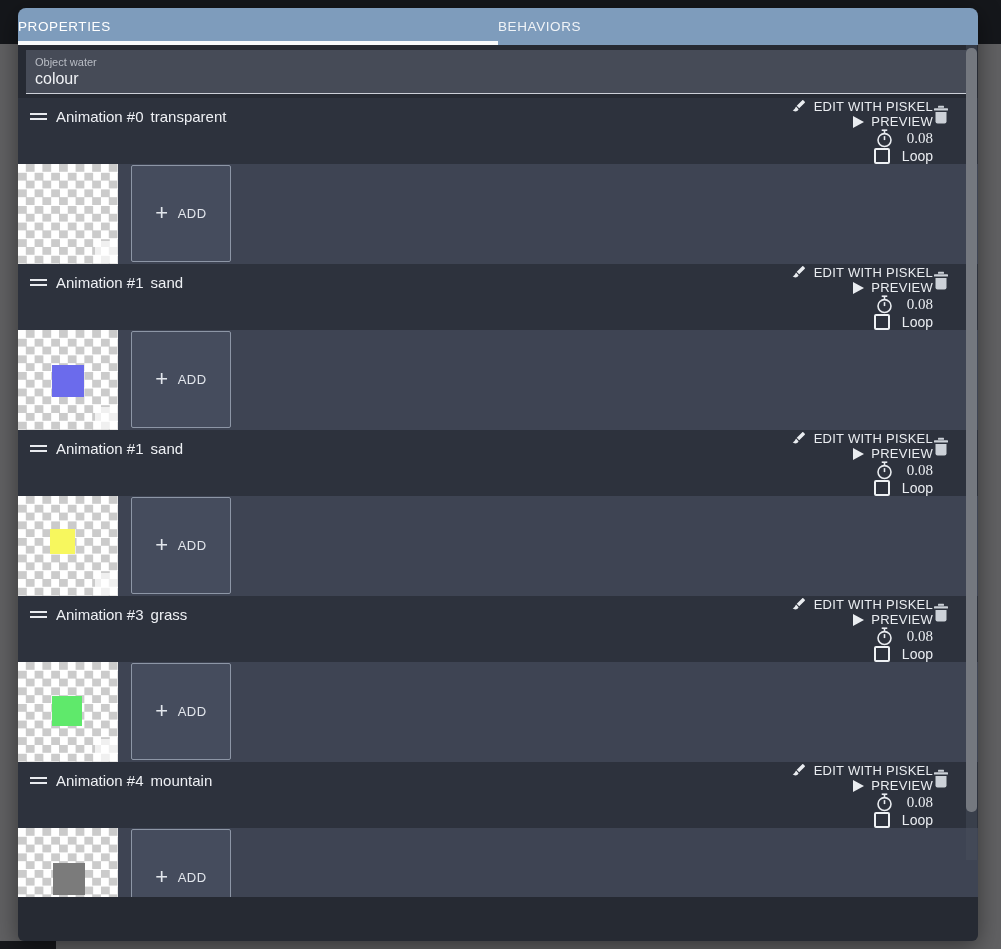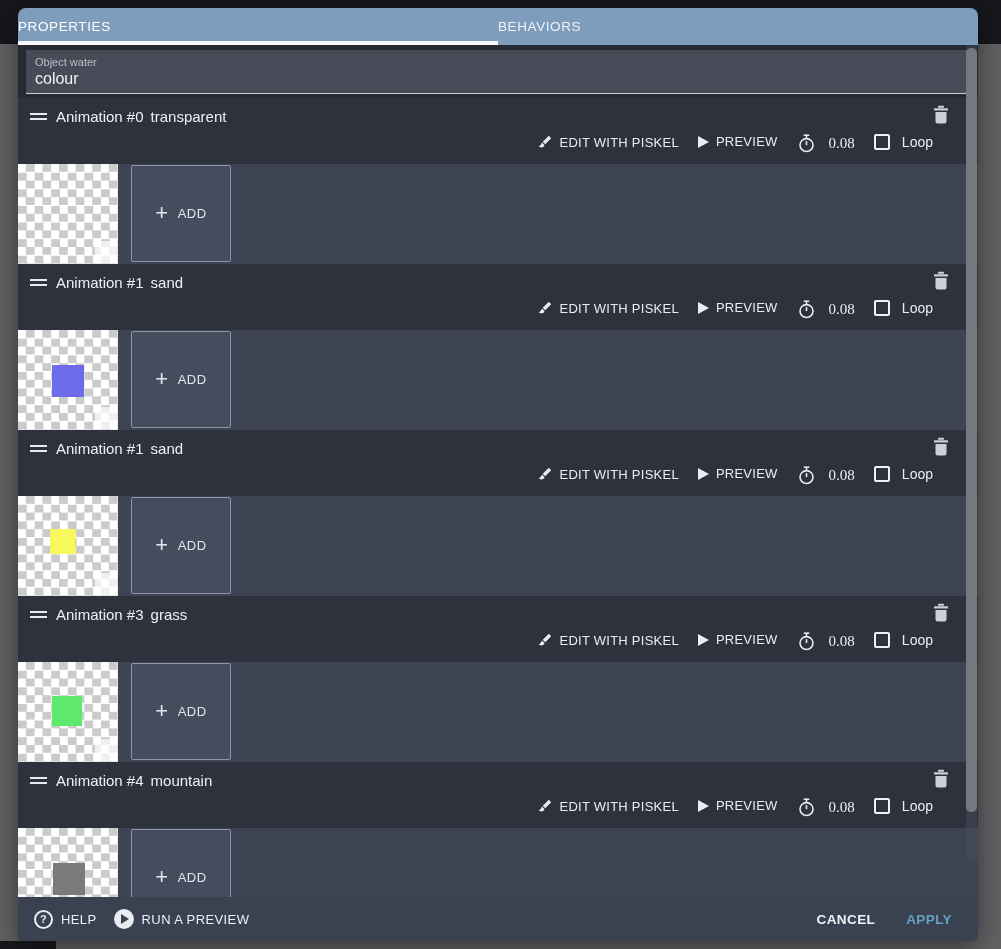--- a/index.html
+++ b/index.html
@@ -40,22 +40,22 @@
 
   
   .anim-header { height:66px; background:#2d323d; }
   .title-row { height:36px; display:flex; align-items:center; padding-left:12px; position:relative; }
   .drag { width:17px; display:flex; flex-direction:column; gap:3px; cursor:grab; }
   .drag i { display:block; height:2px; background:#e9ebef; }
   .anim-title { margin-left:9px; font-size:15px; color:#eef0f4; }
   .anim-name { margin-left:7px; font-size:15px; color:#eef0f4; cursor:text; }
   .trash { position:absolute; right:29px; top:7px; background:none; border:none; cursor:pointer; line-height:0; }
 
-  .controls-row { height:30px; display:flex; align-items:flex-start; justify-content:flex-end;
-    padding-right:45px; }
+  .controls-row { height:30px; display:flex; align-items:flex-end; justify-content:flex-end;
+    padding-right:45px;flex-direction:column; }
   .ctl { display:flex; align-items:center; gap:7px; font-size:13px; letter-spacing:.25px;
     color:#eaedf1; background:none; border:none; cursor:pointer; font-family:inherit; }
   .ctl + .ctl { margin-left:19px; }
   .ctl-timer { gap:13px; font-size:15px; letter-spacing:0;font-family:Liberation Serif, serif; }
   .ctl-loop { margin-left:46px; gap:12px; font-size:14px; letter-spacing:0; }
   .play-tri { width:0; height:0; border-left:11px solid #e9ecf0;
     border-top:6.5px solid transparent; border-bottom:6.5px solid transparent; }
   .checkbox { width:16px; height:16px; border:2px solid #eef1f4; border-radius:2px; background:transparent; }
 
   
@@ -397,27 +397,14 @@
         <span>ADD</span>
       </button>
     </div>
   </section>
       </div>
   </div>
 
   <div class="scroll-track"></div>
   <div class="scroll-thumb"></div>
 
-  <div class="footer">
-    <button class="foot-btn">
-      <span class="help-ring"></span>
-      <span>HELP</span>
-    </button>
-    <button class="foot-btn">
-      <span class="run-circle"></span>
-      <span>RUN A PREVIEW</span>
-    </button>
-    <div class="foot-spacer"></div>
-    <button class="text-btn">CANCEL</button>
-    <button class="text-btn apply">APPLY</button>
-  </div>
 
 </div>
 
 </body></html>

